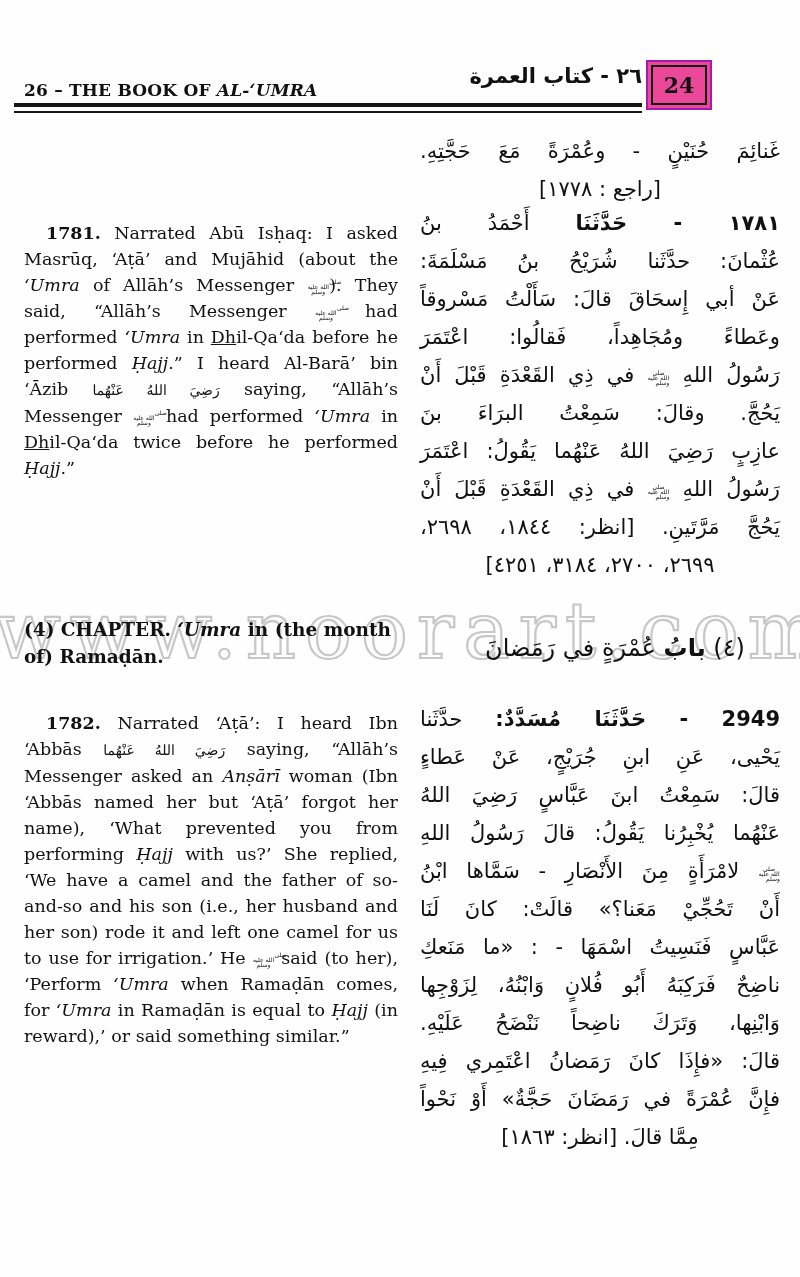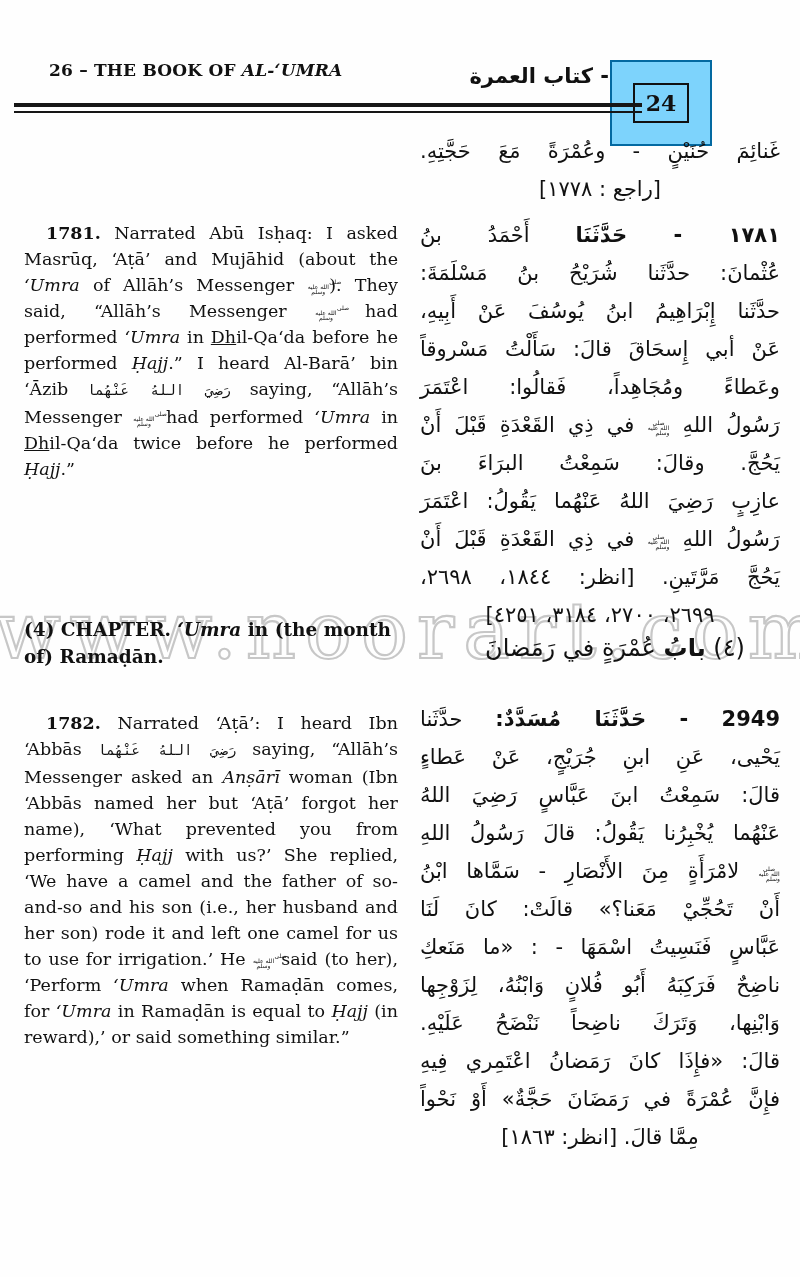--- a/index.html
+++ b/index.html
@@ -3,31 +3,31 @@
 <meta charset="utf-8">
 <style>
   html,body{margin:0;padding:0;background:#e8e8e8;}
   .page{
     position:relative;width:800px;height:1277px;margin:0 auto;
     background:#fefefe;overflow:hidden;
     font-family:"DejaVu Serif","Liberation Serif",serif;color:#111;
   }
   
   .h-left{
-    position:absolute;left:24px;top:60px;
-    font-weight:bold;font-size:17px;letter-spacing:.2px;white-space:nowrap;margin-left:25px;
+    position:absolute;left:24px;top:80px;
+    font-weight:bold;font-size:17px;letter-spacing:.2px;white-space:nowrap;
   }
   .h-left i{font-style:italic;}
   .h-right{
     position:absolute;right:158px;top:64px;direction:rtl;
     font-family:"DejaVu Sans",sans-serif;font-weight:bold;font-size:21px;white-space:nowrap;
   }
   .pagebox{
     position:absolute;right:88px;top:60px;width:56px;height:40px;
-    border:2px solid #0369a1;padding:21px;background:#7dd3fc;
+    border:2px solid #a21caf;padding:3px;background:#ec4899;
   }
   .pagebox-inner{
     width:100%;height:100%;border:2px solid #111;box-sizing:border-box;
     display:flex;align-items:center;justify-content:center;
     font-weight:bold;font-size:22px;font-family:"DejaVu Serif",serif;
   }
   .rule{
     position:absolute;left:14px;top:103px;width:628px;height:4px;
     border-top:4px solid #161616;border-bottom:2px solid #161616;
   }
@@ -48,21 +48,21 @@
     position:absolute;left:0;width:100%;margin:0;
     font-size:17.5px;line-height:26px;text-align:justify;text-indent:22px;
   }
   .para .hnum{font-weight:bold;margin-top:46px;}
   .para i{font-style:italic;}
   .chapter-en{
     position:absolute;left:0;width:100%;margin:0;
     font-size:18.5px;line-height:27px;font-weight:bold;text-align:left;text-indent:0;
   }
   .chapter-en i{font-style:italic;}
-  .inline-ar{font-family:Liberation Mono, monospace;font-size:14px;}
+  .inline-ar{font-family:Liberation Sans, sans-serif;font-size:14px;}
   
   .saw{
     display:inline-block;width:22px;font-size:6px;line-height:5px;
     text-align:center;font-family:"DejaVu Sans",sans-serif;
     vertical-align:-3px;white-space:normal;letter-spacing:0;
   }
   
   .ar-block{position:absolute;right:0;width:100%;}
   .ar-line{
     font-size:21px;line-height:38px;height:38px;overflow:visible;
@@ -99,24 +99,23 @@
     <p class="para" style="top:710px;">
       <b class="hnum">1782.</b><span> Narrated ‘Aṭā’: I heard Ibn ‘Abbās <span class="inline-ar">رَضِيَ اللهُ عَنْهُما</span> saying, “Allāh’s Messenger asked an <i>Anṣārī</i> woman (Ibn ‘Abbās named her but ‘Aṭā’ forgot her name), ‘What prevented you from performing <i>Ḥajj</i> with us?’ She replied, ‘We have a camel and the father of so-and-so and his son (i.e., her husband and her son) rode it and left one camel for us to use for irrigation.’ He <span class="saw">صلى الله عليه وسلم</span> said (to her), ‘Perform <i>‘Umra</i> when Ramaḍān comes, for <i>‘Umra</i> in Ramaḍān is equal to <i>Ḥajj</i> (in reward),’ or said something similar.”</span>
     </p>
   </section>
 
   <section class="ar-col">
     <div class="ar-block" style="top:132px;">
         <div class="ar-line">غَنائِمَ حُنَيْنٍ - وعُمْرَةً مَعَ حَجَّتِهِ.</div>
         <div class="ar-line ar-center">[راجع : ١٧٧٨]</div>
       </div>
-    <div class="ar-block" style="top:216px;">
+    <div class="ar-block" style="top:204px;">
         <div class="ar-line"><b>١٧٨١ - حَدَّثَنَا</b> أَحْمَدُ بنُ</div>
         <div class="ar-line">عُثْمانَ: حدَّثَنا شُرَيْحُ بنُ مَسْلَمَةَ:</div>
-        <div class="ar-line">حدَّثَنا إِبْرَاهِيمُ ابنُ يُوسُفَ عَنْ أَبِيهِ،</div>
         <div class="ar-line">عَنْ أبي إِسحَاقَ قالَ: سَأَلْتُ مَسْروقاً</div>
         <div class="ar-line">وعَطاءً ومُجَاهِداً، فَقالُوا: اعْتَمَرَ</div>
         <div class="ar-line">رَسُولُ اللهِ <span class="saw">صلى الله عليه وسلم</span> في ذِي القَعْدَةِ قَبْلَ أَنْ</div>
         <div class="ar-line">يَحُجَّ. وقالَ: سَمِعْتُ البرَاءَ بنَ</div>
         <div class="ar-line">عازِبٍ رَضِيَ اللهُ عَنْهُما يَقُولُ: اعْتَمَرَ</div>
         <div class="ar-line">رَسُولُ اللهِ <span class="saw">صلى الله عليه وسلم</span> في ذِي القَعْدَةِ قَبْلَ أَنْ</div>
         <div class="ar-line">يَحُجَّ مَرَّتَينِ. [انظر: ١٨٤٤، ٢٦٩٨،</div>
         <div class="ar-line ar-center">٢٦٩٩، ٢٧٠٠، ٣١٨٤، ٤٢٥١]</div>
       </div>
     <div class="ar-chapter" style="top:628px;">(٤) <b>بابُ</b> عُمْرَةٍ في رَمَضانَ</div>

